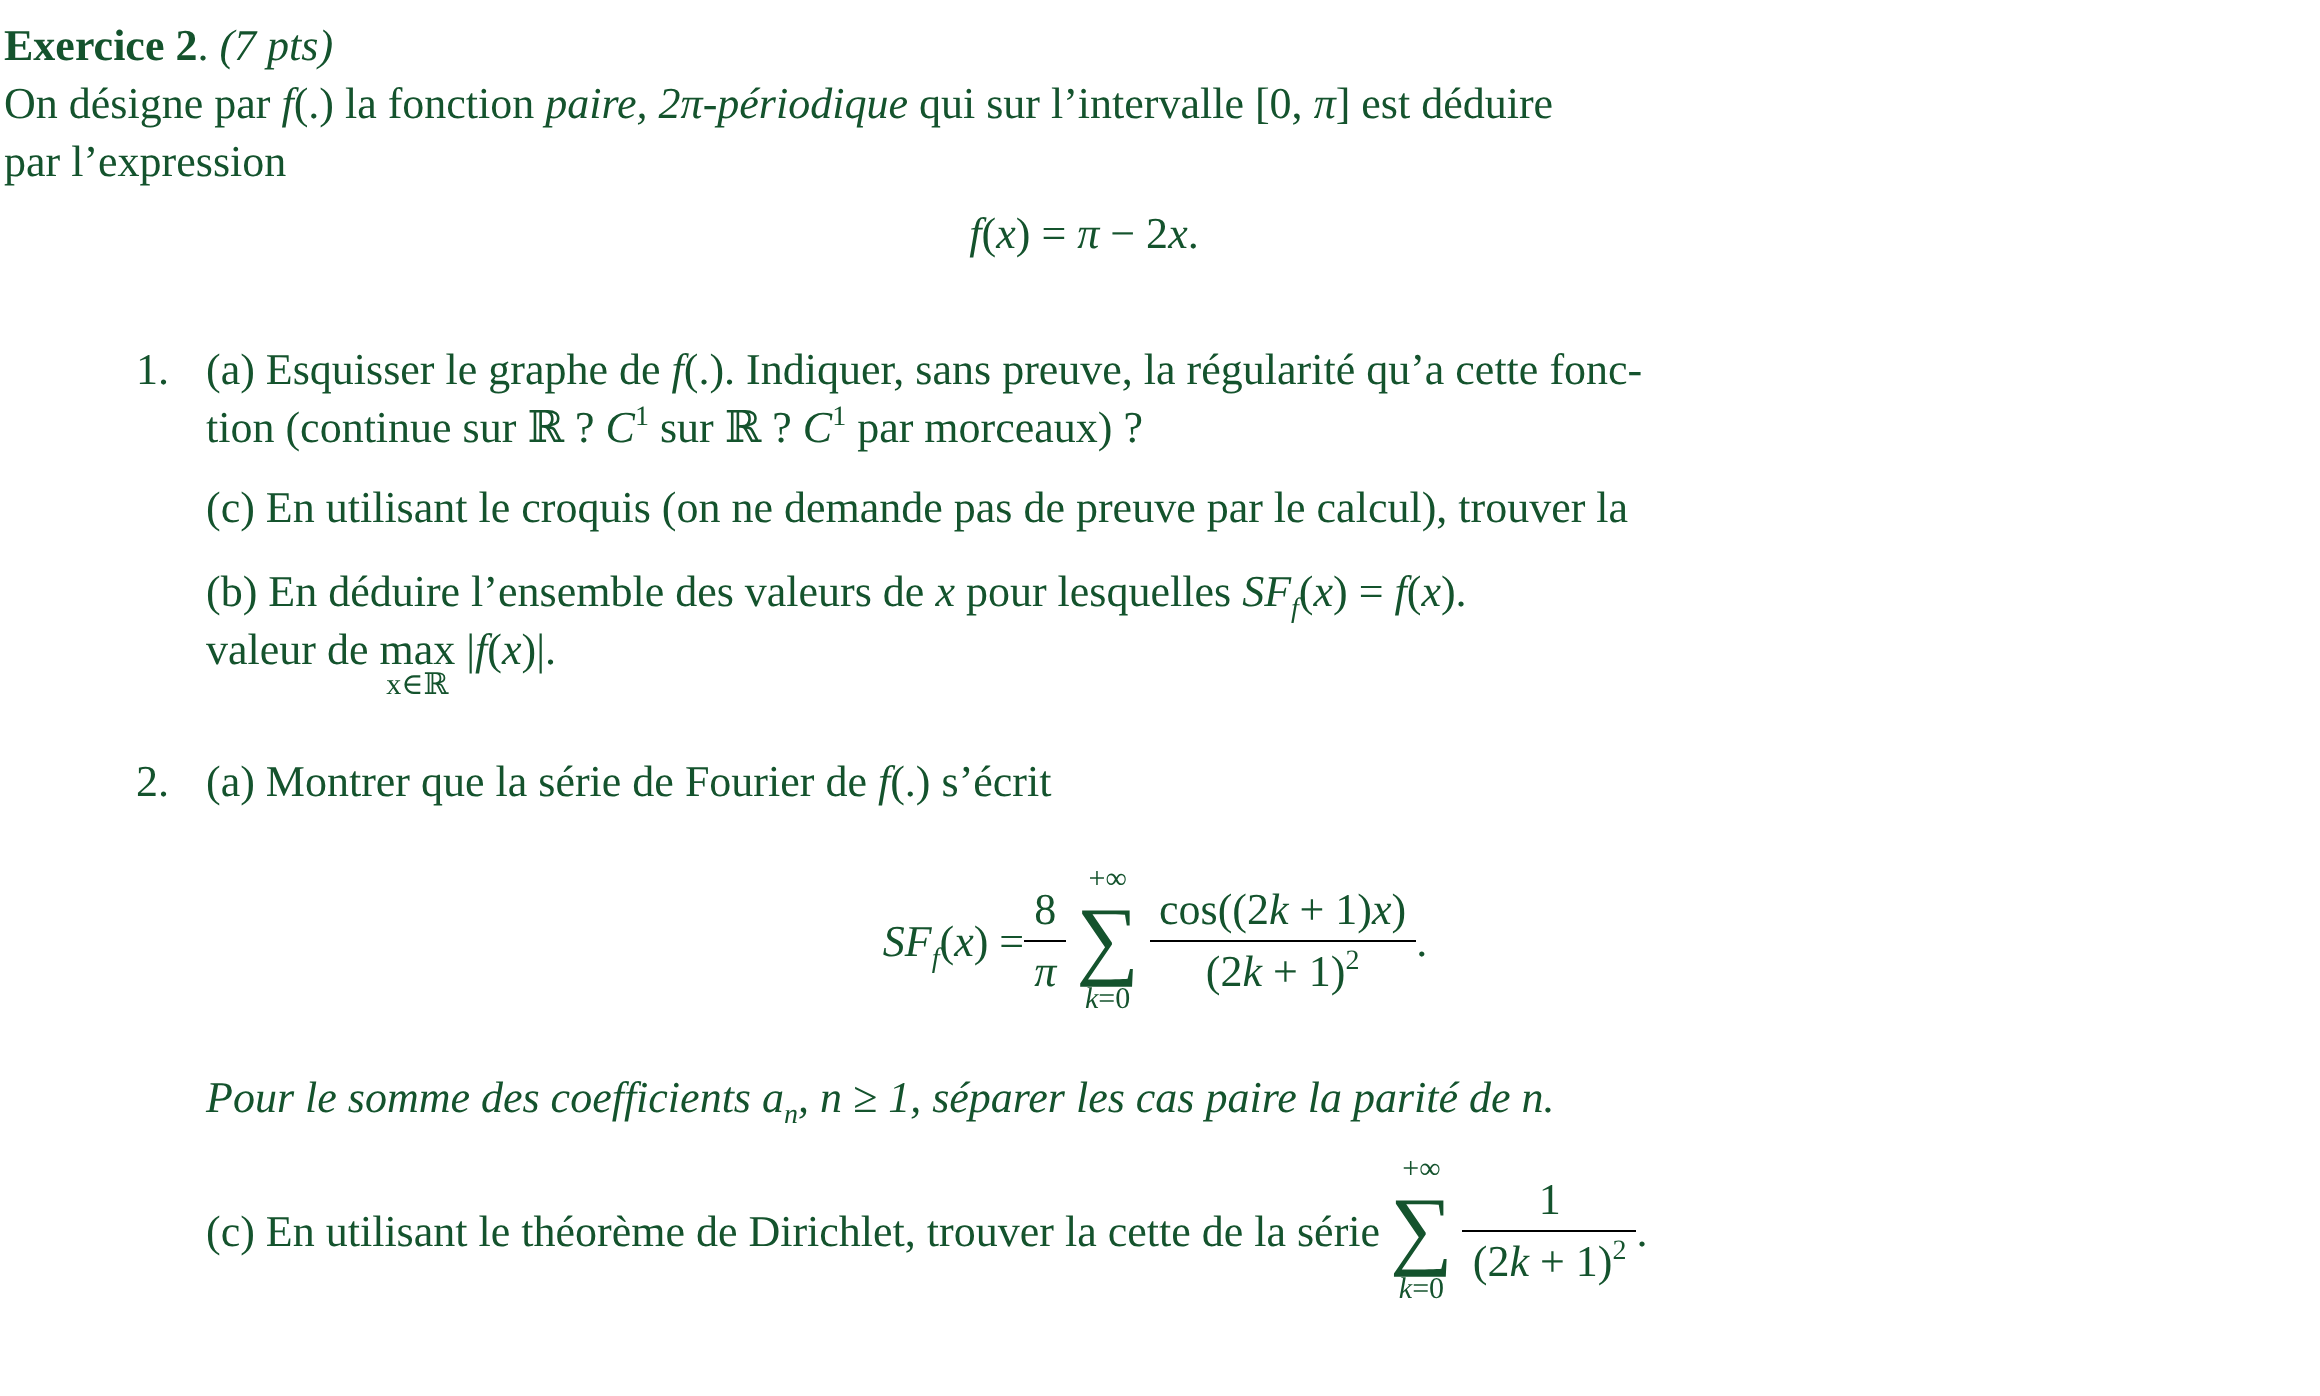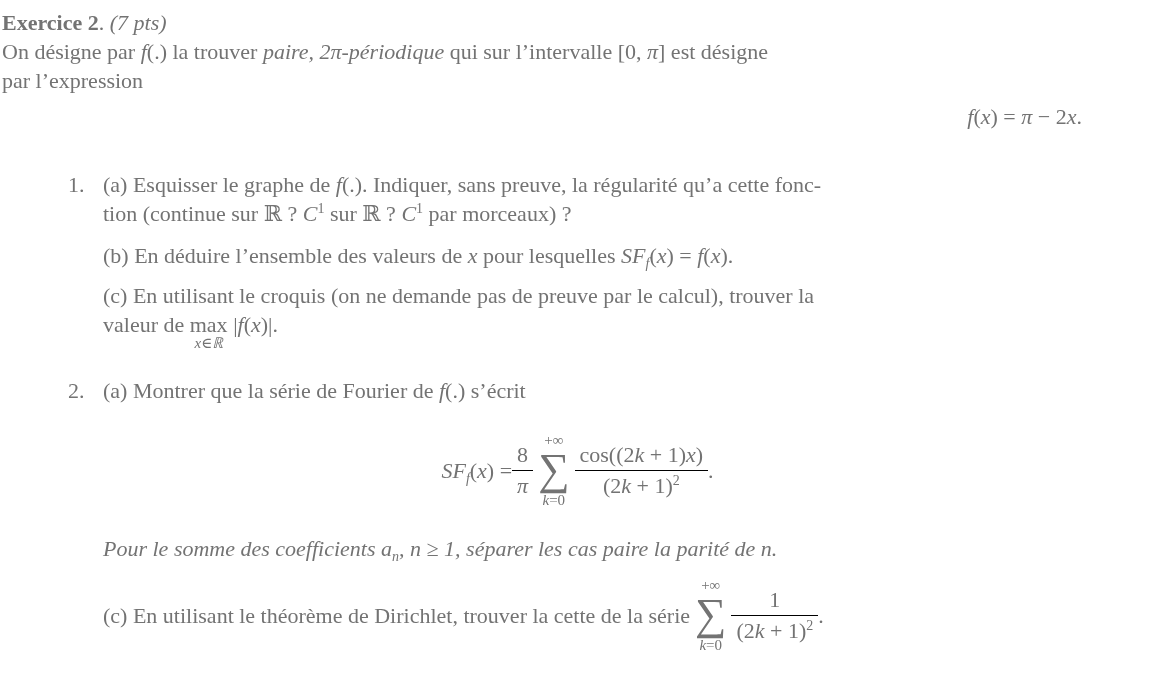--- a/index.html
+++ b/index.html
@@ -3,37 +3,37 @@
 <meta charset="utf-8">
 <style>
   html, body { margin: 0; padding: 0; background: #ffffff; }
   .page {
     position: relative;
     width: 1160px;
     height: 698px;
     box-sizing: border-box;
     padding: 8px 0 0 2px;
     background: #ffffff;
-    color: #737373;
+    color: #14532d;
     font-family: "Liberation Serif", "DejaVu Serif", serif;
     font-size: 22px;
     line-height: 29px;
     overflow: hidden;
   }
   .bf { font-weight: 700; }
   .it, .mi { font-style: italic; }
   sup.s { font-size: 14px; line-height: 0; vertical-align: super; }
   sub.s { font-size: 14px; line-height: 0; vertical-align: sub; font-style: italic; }
 
   .line { white-space: nowrap; }
 
   
   .eq1 {
     width: 1080px;
-    text-align: right;
+    text-align: center;
     margin-top: 7px;
     line-height: 30px;
   }
   .eq {
     display: flex;
     justify-content: center;
     align-items: center;
   }
   .eq2 {
     margin-left: -103px;
@@ -61,21 +61,20 @@
   
   .under-op { display: inline-block; position: relative; }
   .under-op .under {
     position: absolute;
     top: 26px;
     left: 50%;
     transform: translateX(-50%);
     font-size: 15px;
     line-height: 15px;
     white-space: nowrap;
-    font-style: italic;
   }
 
   .list-item { position: relative; padding-left: 101px; }
   .item-number { position: absolute; left: 66px; top: 0; }
 
   .item1 { margin-top: 38px; }
   .item1 .part-b { margin-top: 13px; }
   .item1 .part-c { margin-top: 11px; }
 
   .item2 { margin-top: 37px; }
@@ -90,43 +89,43 @@
 </head>
 <body>
 
 <div class="page">
 
   <div class="line">
     <span class="bf">Exercice 2</span><span>. </span><span class="it">(7 pts)</span>
   </div>
 
   <div class="line">
-    <span>On désigne par </span><span class="mi">f</span><span>(.)</span><span> la trouver </span><span class="it">paire, 2π-périodique</span><span> qui sur l’intervalle [0, </span><span class="mi">π</span><span>] est désigne</span>
+    <span>On désigne par </span><span class="mi">f</span><span>(.)</span><span> la fonction </span><span class="it">paire, 2π-périodique</span><span> qui sur l’intervalle [0, </span><span class="mi">π</span><span>] est déduire</span>
   </div>
   <div class="line">
     <span>par l’expression</span>
   </div>
 
   <div class="eq1">
     <span class="mi">f</span><span>(</span><span class="mi">x</span><span>) = </span><span class="mi">π</span><span> − 2</span><span class="mi">x</span><span>.</span>
   </div>
 
   <div class="list-item item1">
     <span class="item-number">1.</span>
     <div class="line">
       <span>(a) Esquisser le graphe de </span><span class="mi">f</span><span>(.). Indiquer, sans preuve, la régularité qu’a cette fonc-</span>
     </div>
     <div class="line">
       <span>tion (continue sur ℝ ? </span><span class="mi">C</span><sup class="s">1</sup><span> sur ℝ ? </span><span class="mi">C</span><sup class="s">1</sup><span> par morceaux) ?</span>
     </div>
+    <div class="line part-c">
+      <span>(c) En utilisant le croquis (on ne demande pas de preuve par le calcul), trouver la</span>
+    </div>
     <div class="line part-b">
       <span>(b) En déduire l’ensemble des valeurs de </span><span class="mi">x</span><span> pour lesquelles </span><span class="mi">SF</span><sub class="s">f</sub><span>(</span><span class="mi">x</span><span>) = </span><span class="mi">f</span><span>(</span><span class="mi">x</span><span>).</span>
-    </div>
-    <div class="line part-c">
-      <span>(c) En utilisant le croquis (on ne demande pas de preuve par le calcul), trouver la</span>
     </div>
     <div class="line">
       <span>valeur de </span><span class="under-op"><span>max</span><span class="under">x∈ℝ</span></span><span> |</span><span class="mi">f</span><span>(</span><span class="mi">x</span><span>)|.</span>
     </div>
   </div>
 
   <div class="list-item item2">
     <span class="item-number">2.</span>
     <div class="line">
       <span>(a) Montrer que la série de Fourier de </span><span class="mi">f</span><span>(.) s’écrit</span>

